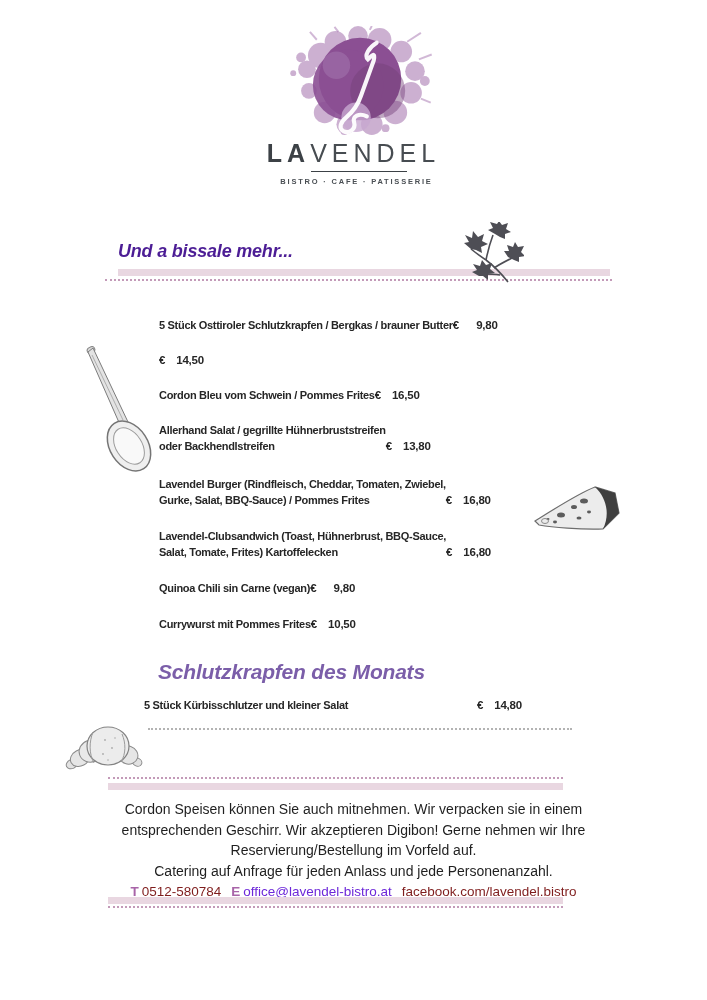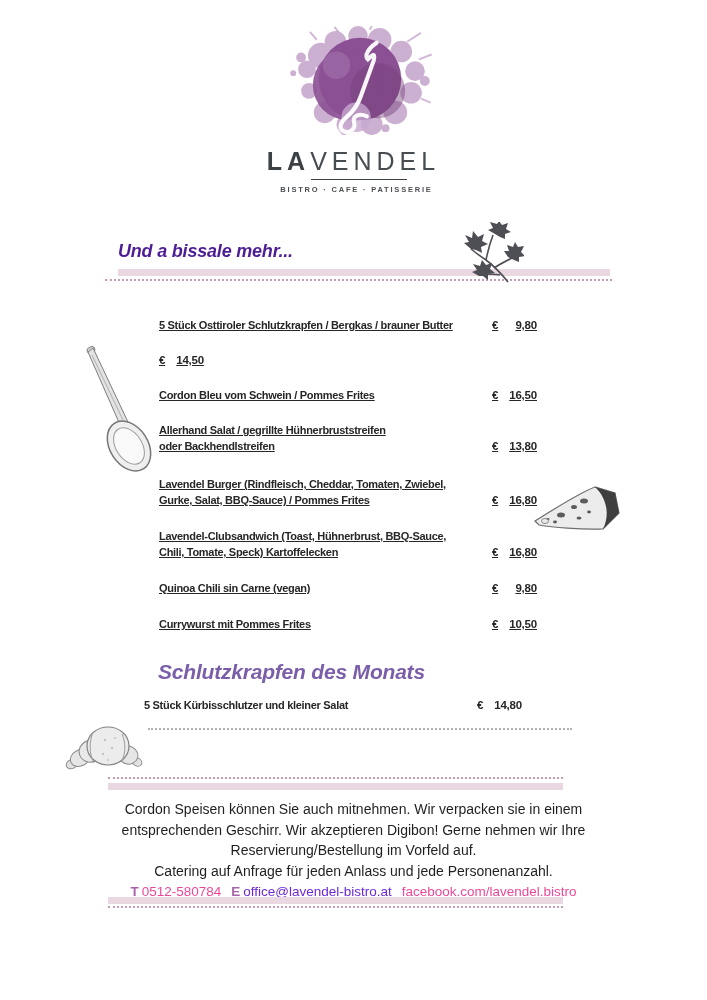--- a/index.html
+++ b/index.html
@@ -3,42 +3,42 @@
 <meta charset="utf-8">
 <style>
   html,body{margin:0;padding:0;background:#ffffff;}
   .page{
     position:relative;width:707px;height:1000px;margin:0 auto;background:#fff;
     font-family:"Liberation Sans",sans-serif;color:#262626;overflow:hidden;
   }
   
   .logo{position:absolute;left:0;right:0;top:26px;text-align:center;}
   .logo svg{display:block;margin:0 auto;transform:translateX(6px);}
-  .wordmark{margin-top:12px;font-size:25px;letter-spacing:5px;color:#3c4146;line-height:26px;}
+  .wordmark{margin-top:4px;font-size:25px;letter-spacing:5px;color:#3c4146;line-height:26px;}
   .wordmark .wm-bold{font-weight:700;}
   .wordmark .wm-light{font-weight:400;color:#474c51;}
   .logo-rule{width:96px;height:1px;background:#3c4146;margin:5px auto 5px auto;transform:translateX(5px);}
   .tagline{font-size:7.5px;letter-spacing:1.8px;color:#4a4f54;font-weight:700;transform:translateX(3px);}
   
   .section-heading{
     position:absolute;left:118px;top:241px;font-size:18px;font-weight:700;font-style:italic;
     color:#4c1d95;letter-spacing:-0.2px;
   }
   .band{position:absolute;height:7px;background:#e9d7e1;}
   .dotted-pink{position:absolute;height:0;border-top:2px dotted #c39ab8;}
   .band.top-band{left:118px;top:269px;width:492px;}
   .dotted-pink.top-dot{left:105px;top:279px;width:507px;}
   
   .spoon{position:absolute;left:70px;top:343px;}
   .cheese{position:absolute;left:531px;top:477px;}
   .croissant{position:absolute;left:60px;top:710px;}
   .herb{position:absolute;left:448px;top:222px;}
   
   .menu{position:absolute;left:159px;top:310px;width:378px;padding-top:7px;}
-  .menu-item{display:flex;justify-content:space-between;align-items:flex-end;margin-bottom:19px;text-decoration:underline;}
+  .menu-item{display:flex;justify-content:flex-start;align-items:flex-end;margin-bottom:19px;}
   .menu-item.gap-xl{margin-bottom:22px;}
   .menu-item.gap-lg{margin-bottom:20px;}
   .item-name{
     font-size:11px;font-weight:700;line-height:16px;letter-spacing:-0.3px;
     white-space:pre;color:#262626;
   }
   .price{display:flex;justify-content:space-between;width:45px;flex:0 0 45px;
     font-size:11.5px;font-weight:700;line-height:16px;letter-spacing:-0.2px;color:#262626;}
   
   .special-heading{
@@ -53,21 +53,21 @@
   .band.f1-band{left:108px;top:783px;width:455px;}
   .band.f2-band{left:108px;top:897px;width:455px;}
   .dotted-pink.f2-dot{left:108px;top:906px;width:455px;}
   .footer-text{
     position:absolute;left:80px;top:799px;width:547px;text-align:center;
     font-size:14px;line-height:20.5px;color:#1f1f1f;
   }
   .footer-text .para{white-space:pre-line;}
   .contact{margin-top:0;font-size:13.5px;line-height:21px;}
   .contact .lbl{color:#a864a8;font-weight:700;}
-  .contact .val{color:#ec4899;}
+  .contact .val{color:#7f1d1d;}
   .contact .sep{display:inline-block;width:10px;}
   .contact .sep-sm{display:inline-block;width:3px;}
   .email-link{color:#6d28d9;text-decoration:underline;cursor:pointer;}
 </style>
 </head>
 <body>
 
 <div class="page">
 
   <div class="logo">
@@ -187,21 +187,21 @@
     <div class="menu-item gap-lg">
       <span class="item-name">Lavendel Burger (Rindfleisch, Cheddar, Tomaten, Zwiebel,
 Gurke, Salat, BBQ-Sauce) / Pommes Frites</span>
       <span class="price">
           <span>€</span>
           <span>16,80</span>
         </span>
     </div>
     <div class="menu-item gap-lg">
       <span class="item-name">Lavendel-Clubsandwich (Toast, Hühnerbrust, BBQ-Sauce,
-Chili, Tomate, Speck) Kartoffelecken</span>
+Salat, Tomate, Frites) Kartoffelecken</span>
       <span class="price">
           <span>€</span>
           <span>16,80</span>
         </span>
     </div>
     <div class="menu-item gap-lg">
       <span class="item-name">Quinoa Chili sin Carne (vegan)</span>
       <span class="price">
           <span>€</span>
           <span>9,80</span>

